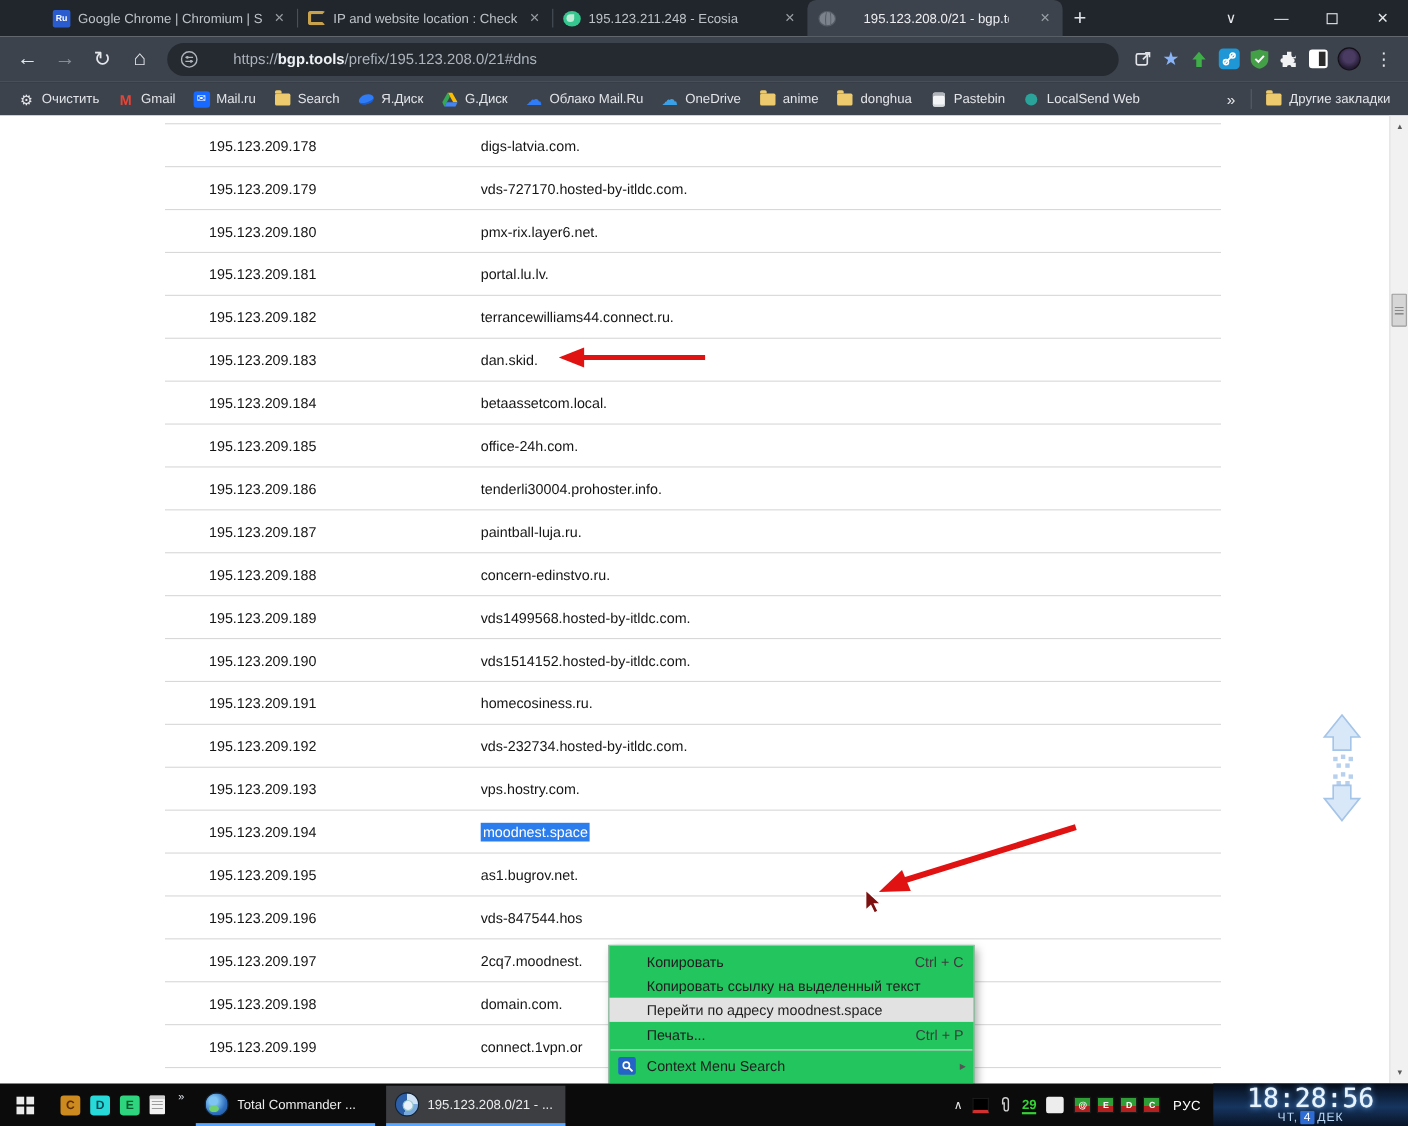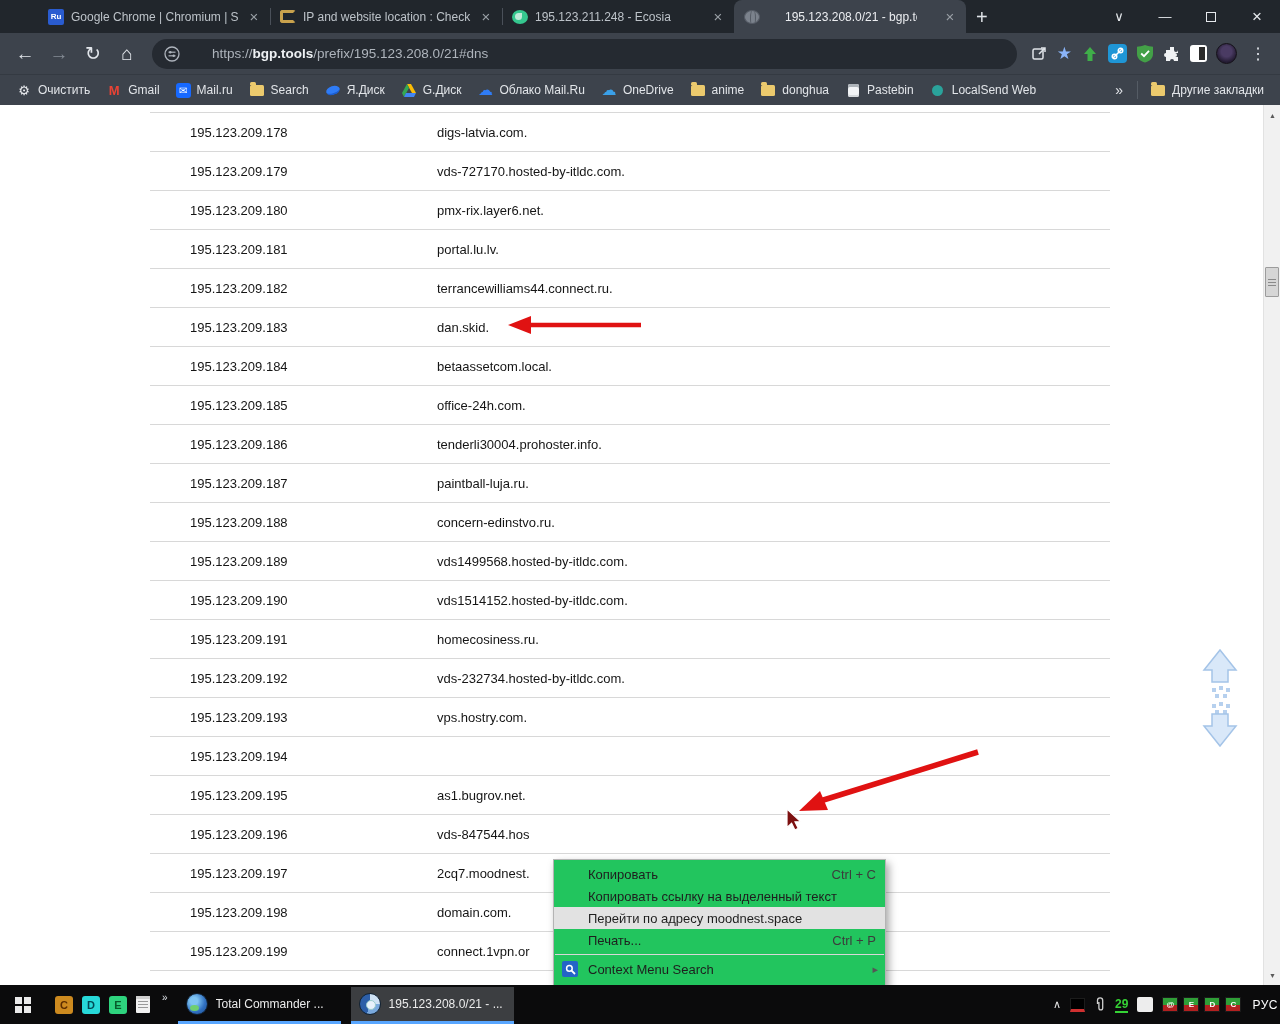--- a/index.html
+++ b/index.html
@@ -346,20 +346,21 @@
         <div class="row">
        <span class="cell-ip">195.123.209.192</span>
        <span class="cell-host">vds-232734.hosted-by-itldc.com.</span>
      </div>
         <div class="row">
        <span class="cell-ip">195.123.209.193</span>
        <span class="cell-host">vps.hostry.com.</span>
      </div>
         <div class="row">
        <span class="cell-ip">195.123.209.194</span>
+       <span class="cell-host"><span class="selhl">moodnest.space</span></span>
      </div>
         <div class="row">
        <span class="cell-ip">195.123.209.195</span>
        <span class="cell-host">as1.bugrov.net.</span>
      </div>
         <div class="row">
        <span class="cell-ip">195.123.209.196</span>
        <span class="cell-host">vds-847544.hos</span>
      </div>
         <div class="row">
@@ -505,16 +506,22 @@
         </svg>
       <span class="tr-num">29</span>
       <span class="tr-white"></span>
       <span id="tray-mini" style="display:flex;gap:5px;">
           <span class="hdd">@</span>
           <span class="hdd">E</span>
           <span class="hdd">D</span>
           <span class="hdd">C</span>
         </span>
       <span class="tr-lang">РУС</span>
+      <div class="clock">
+        <div class="time">18:28:56</div>
+        <div class="date">
+          <span>ЧТ,</span><span class="d4">4</span><span>ДЕК</span>
+        </div>
+      </div>
     </div>
   </div>
 
 </div>
 
 </body></html>

